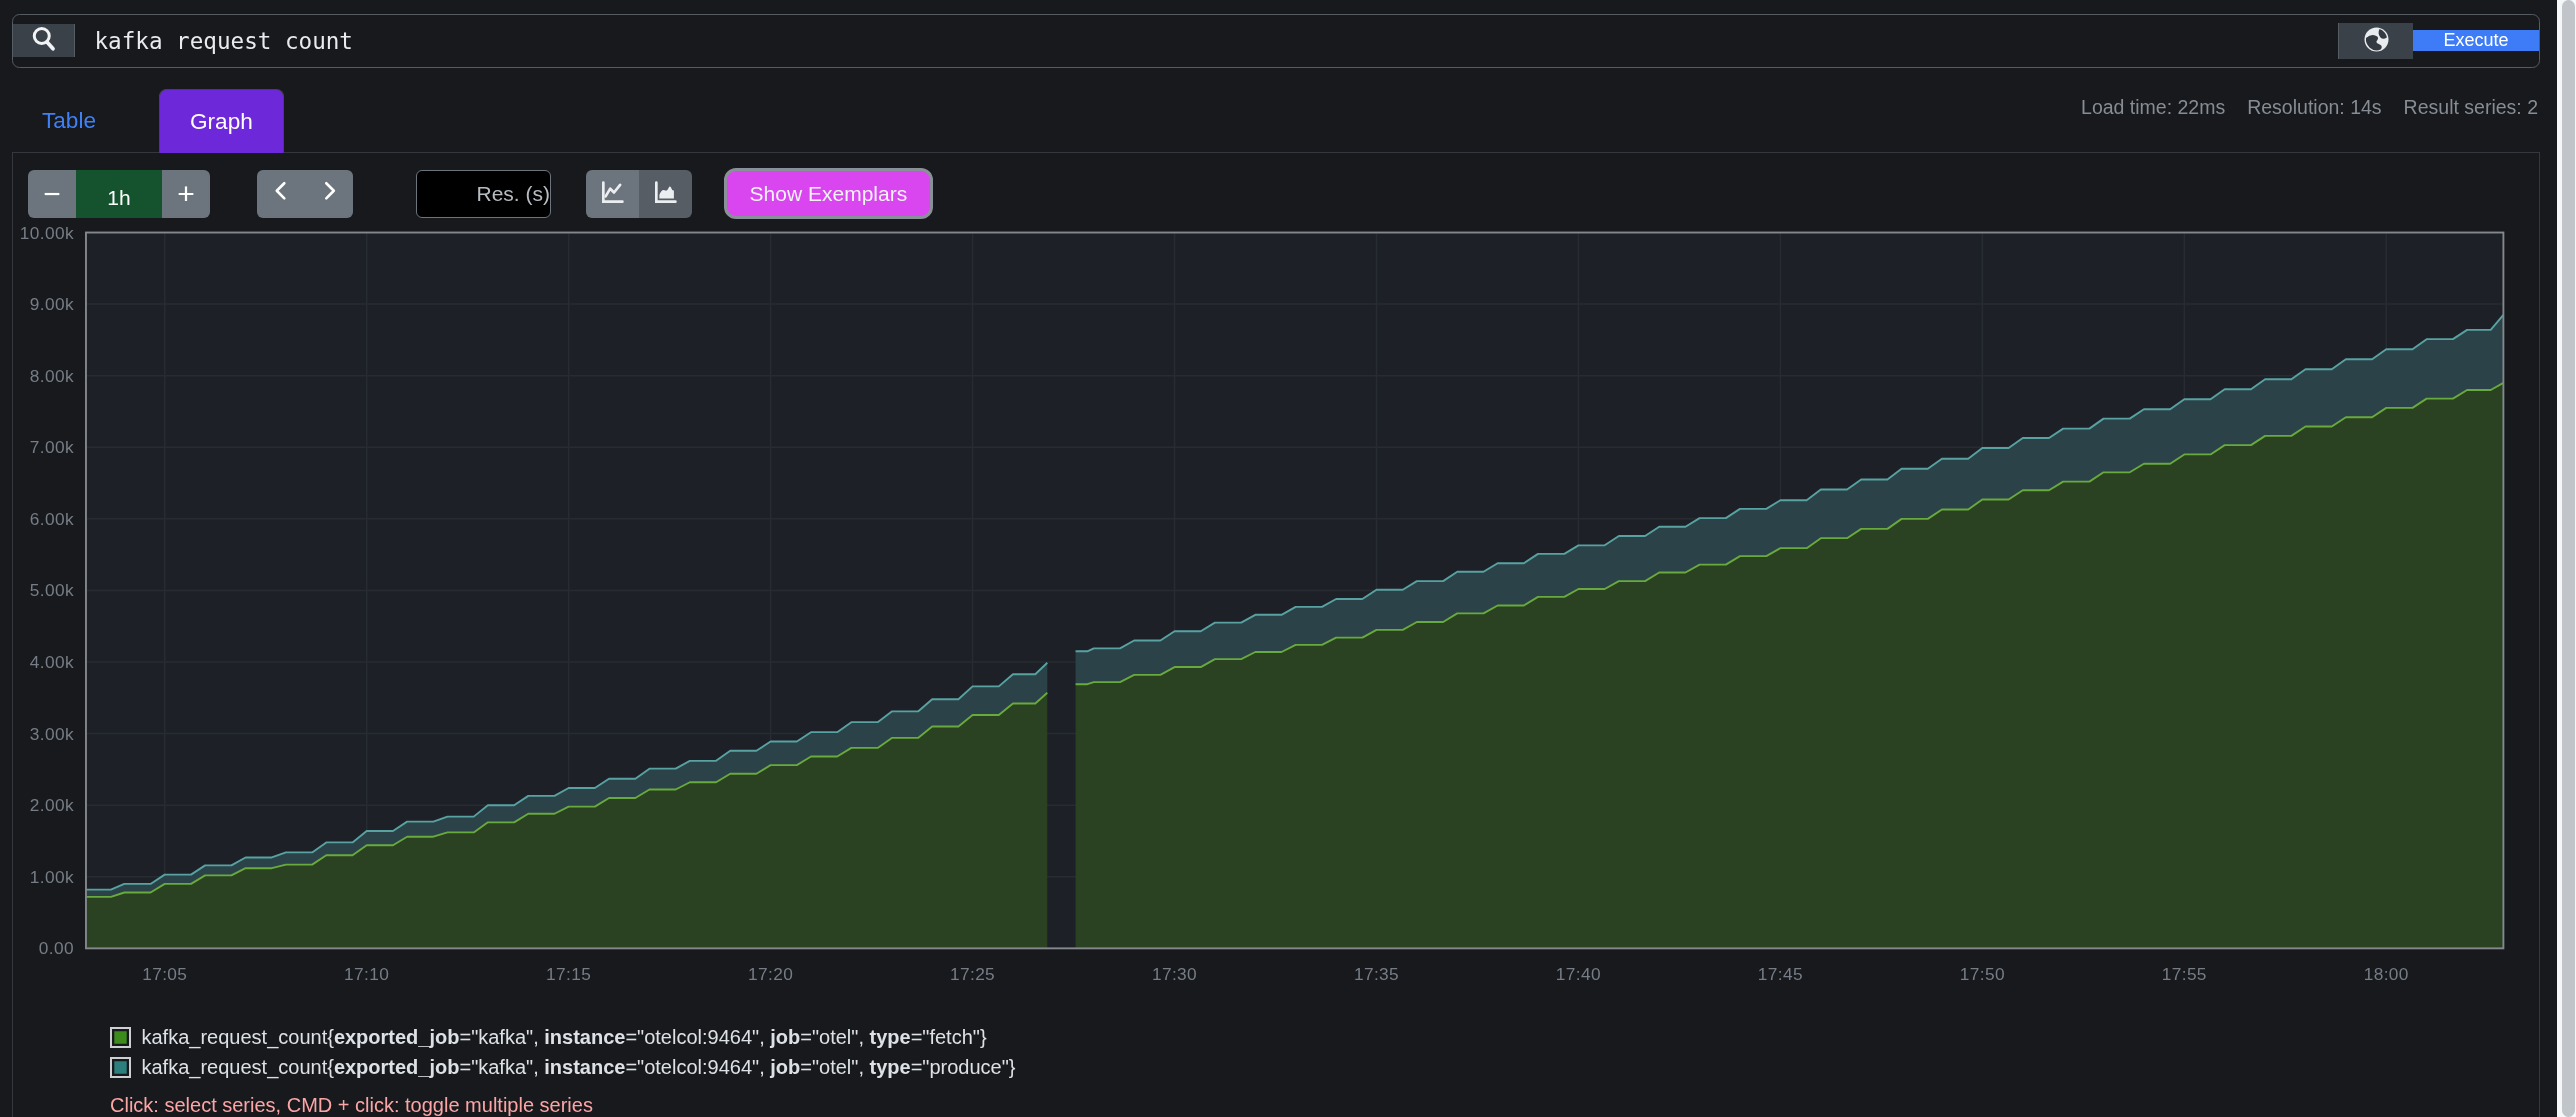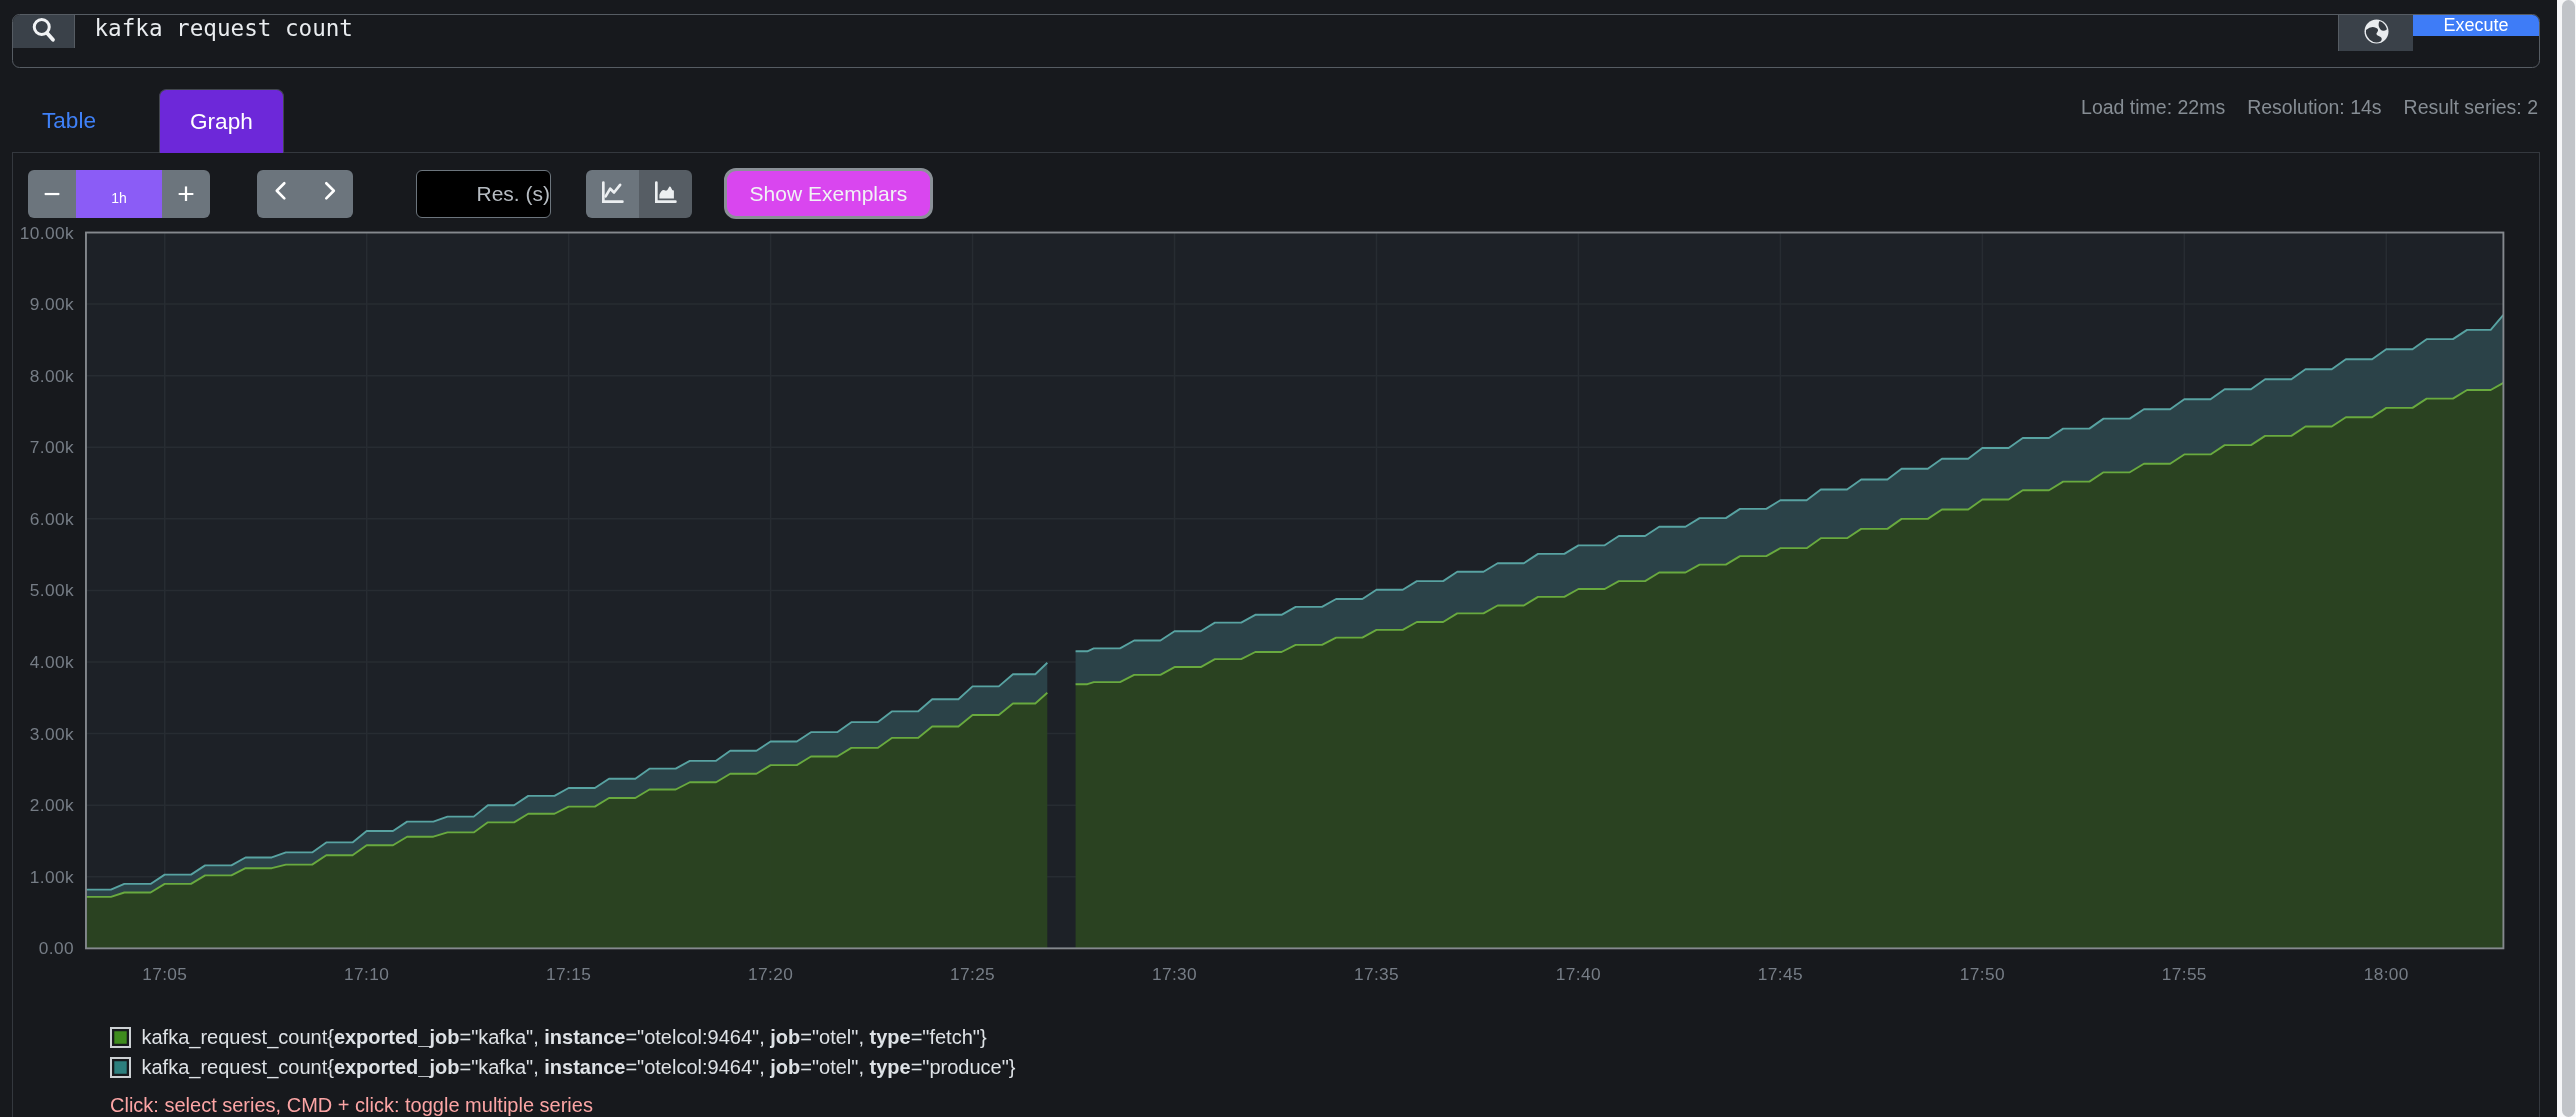--- a/index.html
+++ b/index.html
@@ -5,21 +5,21 @@
   * { margin:0; padding:0; box-sizing:border-box; }
   html,body { width:2576px; height:1117px; }
   body {
     position:relative; background:#17191d; overflow:hidden;
     font-family:"Liberation Sans", sans-serif; color:#e9ecef;
     -webkit-font-smoothing:antialiased;
   }
   
   .topbar {
     position:absolute; left:12px; top:13.5px; width:2528px; height:54px;
-    display:flex; align-items:flex-start;
+    display:flex; align-items:center;
     border:1.5px solid #565c63; border-radius:7.5px; overflow:hidden; background:#17191d;
   }
   .search-addon {
     width:62px; background:#3a4149; border-right:1.5px solid #565c63;
     display:flex; align-items:center; justify-content:center; flex:0 0 auto;
   }
   .query-input {
     flex:1 1 auto; background:transparent; border:none; outline:none;
     color:#e9ecef; font-family:"DejaVu Sans Mono", monospace; font-size:22.6px;
     padding:0 19.5px;
@@ -54,22 +54,22 @@
   }
   
   .toolbar { position:absolute; left:15px; top:15px; height:51px; display:flex; align-items:center; }
   .grp { display:flex; height:48px; border-radius:6px; overflow:hidden; flex:0 0 auto; }
   .gbtn {
     background:#6c757d; color:#fff; border:none; width:48px; height:48px;
     font-size:30px; line-height:1; display:flex; align-items:center; justify-content:center;
     cursor:pointer; font-family:inherit;
   }
   .black-input {
-    background:#8b5cf6; border:none; outline:none; color:#fff; text-align:center;
-    font-size:14px; font-family:inherit; height:56px;
+    background:#14532d; border:none; outline:none; color:#fff; text-align:center;
+    font-size:21px; font-family:inherit; height:56px;
   }
   .dur-input { width:86px; }
   .date-wrap { position:relative; width:301px; height:48px; }
   .date-input { width:100%; padding:0 42px 0 13.5px; }
   .clear-x {
     position:absolute; right:13.5px; top:0; height:48px; display:flex; align-items:center;
     color:#8b929a; font-size:24px; cursor:pointer;
   }
   .grp2 { margin-left:47px; }
   .res-input {

